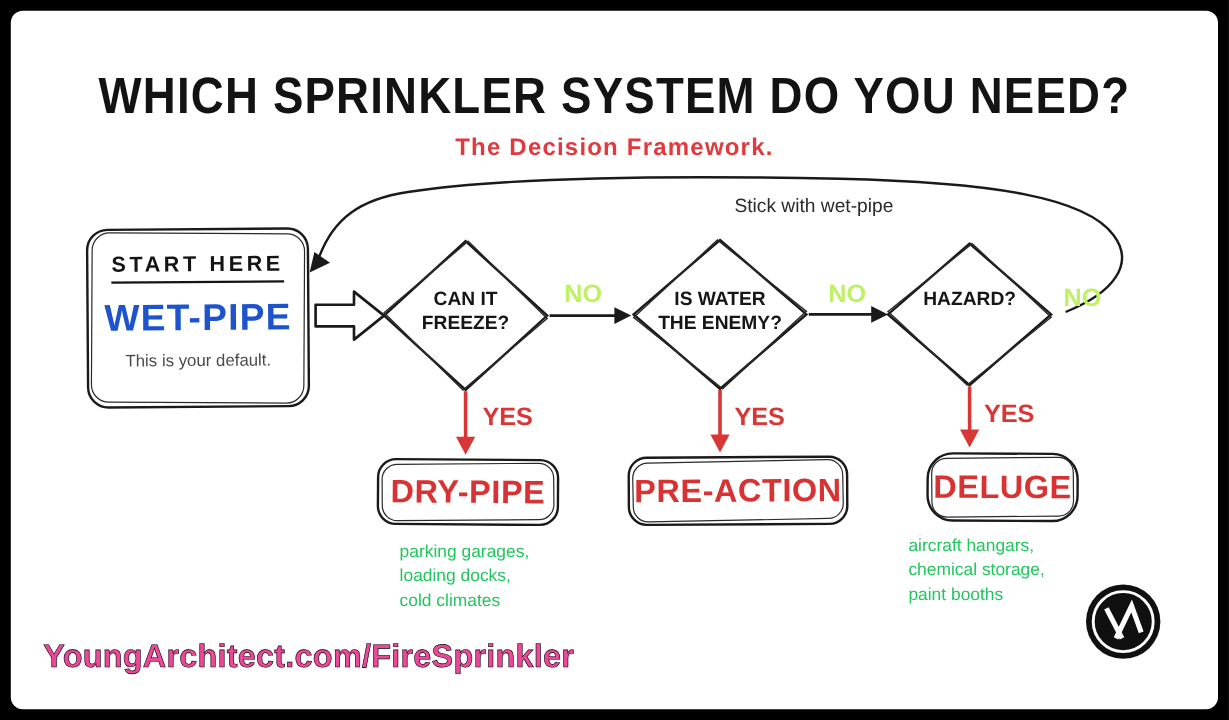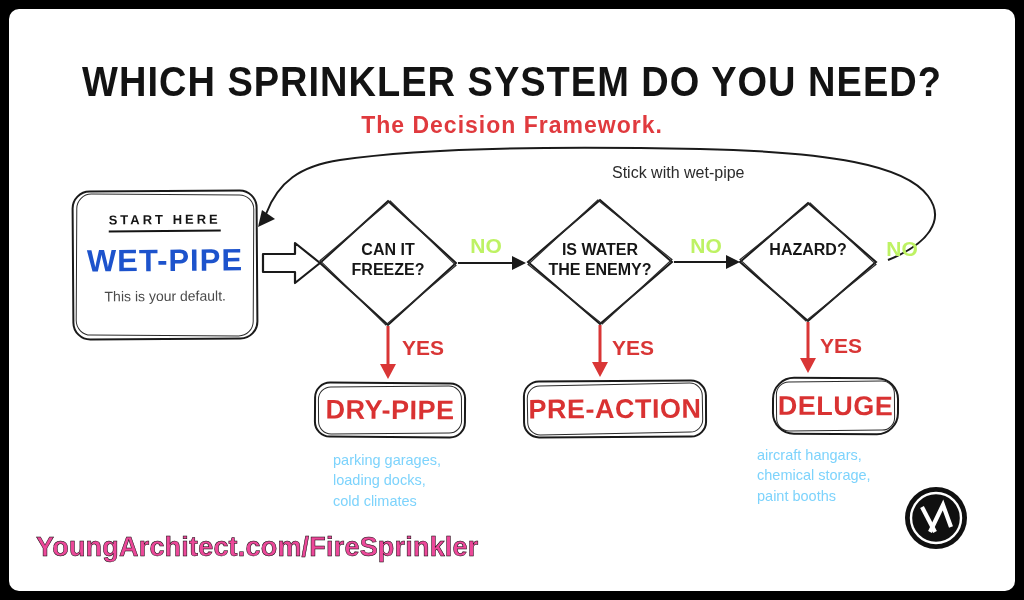--- a/index.html
+++ b/index.html
@@ -12,36 +12,36 @@
   svg.layer{z-index:1;}
   .txt{position:absolute;z-index:2;}
 
   .title{
     left:0;right:0;top:60px;text-align:center;
     font-size:38px;font-weight:800;color:#131313;letter-spacing:1px;
     transform:scaleY(1.12);
   }
   .subtitle{
     left:0;right:0;top:112px;text-align:center;
-    font-size:23px;font-weight:700;color:#e03a3e;letter-spacing:1px;
+    font-size:20px;font-weight:700;color:#e03a3e;letter-spacing:1px;
   }
   .loop-label{left:612px;top:164px;font-size:16px;color:#2b2b2b;font-weight:400;}
 
   .startbox{
     left:72px;top:190px;width:186px;height:150px;
     border:2.5px solid #1a1a1a;border-radius:18px;background:#fff;
     text-align:center;box-sizing:border-box;padding-top:18px;
     transform:rotate(-.4deg);
   }
   .startbox::after{
     content:"";position:absolute;left:2px;top:2px;right:2px;bottom:2px;
     border:1.3px solid #2a2a2a;border-radius:15px;transform:rotate(.7deg);pointer-events:none;
   }
   .start-header{
-    display:inline-block;font-size:13px;font-weight:700;letter-spacing:3px;color:#141414;
+    display:inline-block;font-size:18px;font-weight:700;letter-spacing:3px;color:#141414;
     border-bottom:2.2px solid #141414;padding-bottom:3px;
   }
   .start-name{margin-top:11px;font-size:31px;font-weight:800;letter-spacing:1px;color:#1d53cc;}
   .start-caption{margin-top:9px;font-size:14px;color:#4a4a4a;}
 
   .q{
     text-align:center;font-size:16px;font-weight:700;color:#161616;line-height:1.28;width:128px;
   }
   .no{font-size:21px;font-weight:700;color:#bef264;width:40px;text-align:center;}
   .yes{font-size:21px;font-weight:700;color:#d93636;}
@@ -52,21 +52,21 @@
   }
   .result::after{
     content:"";position:absolute;left:2px;top:2px;right:2px;bottom:2px;
     border:1.3px solid #2a2a2a;border-radius:13px;transform:rotate(-.8deg);pointer-events:none;
   }
   .result-name{font-size:27px;font-weight:800;letter-spacing:.5px;color:#d93232;}
   .r1{left:314px;top:382px;width:152px;height:56px;transform:rotate(.4deg);}
   .r2{left:523px;top:380px;width:184px;height:58px;transform:rotate(-.3deg);}
   .r3{left:772px;top:377px;width:127px;height:58px;transform:rotate(.3deg);border-radius:22px;}
 
-  .examples{font-size:14.5px;color:#7dd3fc;line-height:1.4;}
+  .examples{font-size:14.5px;color:#22c55e;line-height:1.4;}
   .e1{left:333px;top:450px;}
   .e2{left:540px;top:448px;}
   .e3{left:757px;top:445px;}
 
   .footer{
     left:36px;top:532px;font-size:27px;font-weight:800;color:#ec4899;
     letter-spacing:.2px;-webkit-text-stroke:.5px #000;
   }
   .logo{position:absolute;left:904px;top:486px;width:64px;height:64px;z-index:2;}
 </style>

